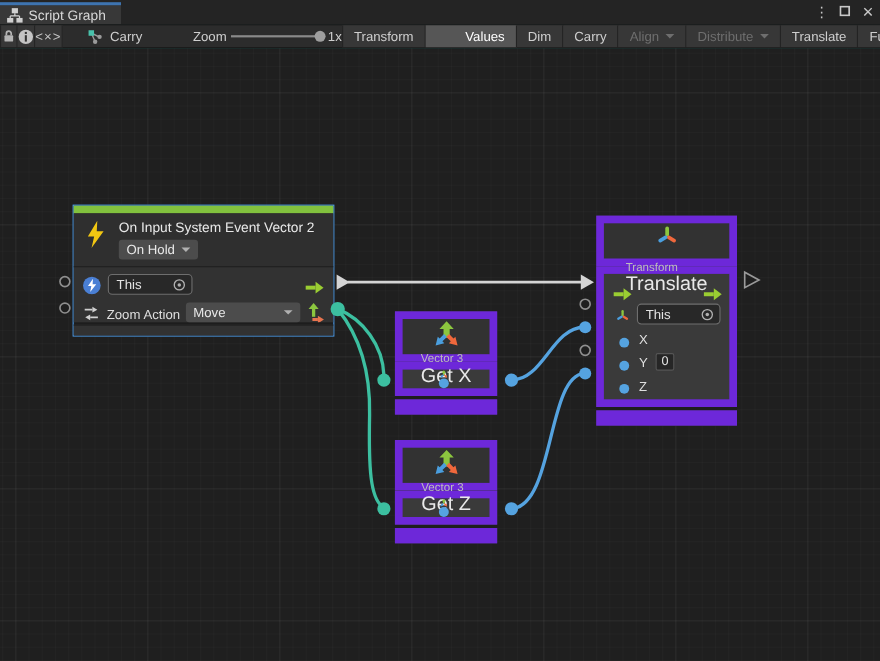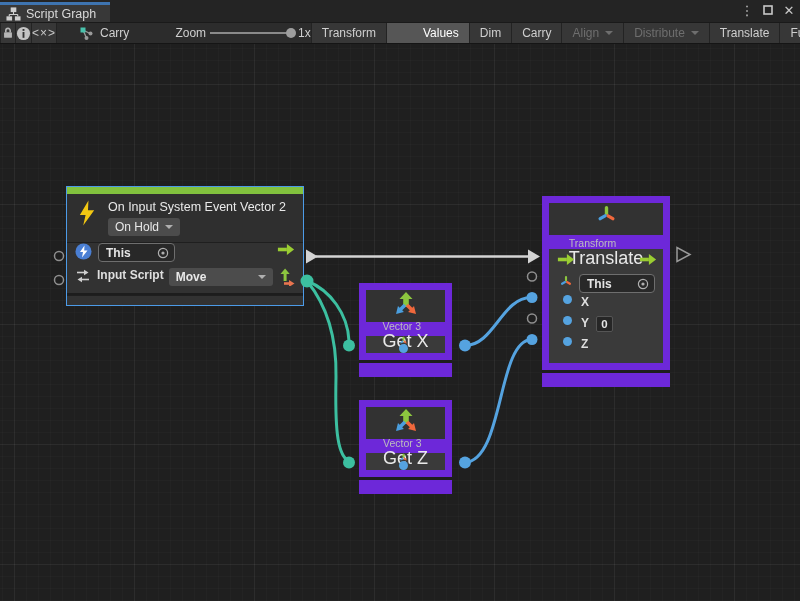--- a/index.html
+++ b/index.html
@@ -48,21 +48,21 @@
   .wires { position:absolute; left:0; top:0; width:800px; height:601px; z-index:3; pointer-events:none; }
 
   
   .node { position:absolute; z-index:2; background:#1e1e1e; }
   .node .section { border:7px solid #6d28d9;flex-direction:column; }
   .node-head { background:#323232; display:flex; align-items:center; }
   .node-body { background:#3a3a3a; border-top:none; }
   .node-foot { background:#343434; margin-top:3px; }
   .type-label { font-size:10.5px; color:#bdbdbd; line-height:13px; }
   .unit-name { font-size:18px; color:#e9e9e9; line-height:16px; }
-  .row { display:flex; align-items:flex-start;font-weight:bold; }
+  .row { display:flex; align-items:flex-end; }
   .row-label { color:#dfdfdf; font-size:12px; }
   .port-dot { width:9px; height:9px; border-radius:50%; background:#55A3E0; flex:none; }
   .obj-field { display:flex; align-items:center; background:#282828; border:1px solid #6e6e6e;
                border-radius:4px; height:19px; padding:0 5px 0 7px; color:#e4e4e4; font-size:12px; }
   .obj-field .fval { flex:1; }
   .dropdown { display:flex; align-items:center; background:#4c4c4c; border-radius:3px;
               height:18px; padding:0 7px; color:#e8e8e8; font-size:12px; }
   .val-box { background:#262626; border:1px solid #555; border-radius:2px; min-width:17px; height:16px;
              color:#e4e4e4; font-size:11.5px; text-align:center; line-height:15px; padding:0 3px; margin-left:7px; }
 
@@ -206,21 +206,21 @@
           <polygon points="11,1 11,13 19,7" fill="#9ACD32"></polygon>
         </svg>
       </div>
       <div class="row">
         <svg width="16" height="16" viewBox="0 0 16 16" style="flex:none">
           <path d="M2 4.5 H9" stroke="#d0d0d0" stroke-width="1.6"></path>
           <polygon points="9,1.8 13.5,4.5 9,7.2" fill="#d0d0d0"></polygon>
           <path d="M14 11.5 H7" stroke="#d0d0d0" stroke-width="1.6"></path>
           <polygon points="7,8.8 2.5,11.5 7,14.2" fill="#d0d0d0"></polygon>
         </svg>
-        <span class="row-label" style="margin-left:6px">Input Script</span>
+        <span class="row-label" style="margin-left:6px">Zoom Action</span>
         <div class="dropdown" style="width:104px; margin-left:5px">
           <span style="flex:1">Move</span>
           <span class="caret-down"></span>
         </div>
         <div class="spacer"></div>
         <svg width="16" height="18" viewBox="0 0 16 18">
           <rect x="4.6" y="5" width="3" height="8" fill="#8CC63F"></rect>
           <polygon points="1.5,6 10.7,6 6.1,0.5" fill="#8CC63F"></polygon>
           <path d="M5 15.5 H10" stroke="#E8744F" stroke-width="2.6"></path>
           <polygon points="10,12 15.5,15.5 10,19" fill="#E8744F"></polygon>

